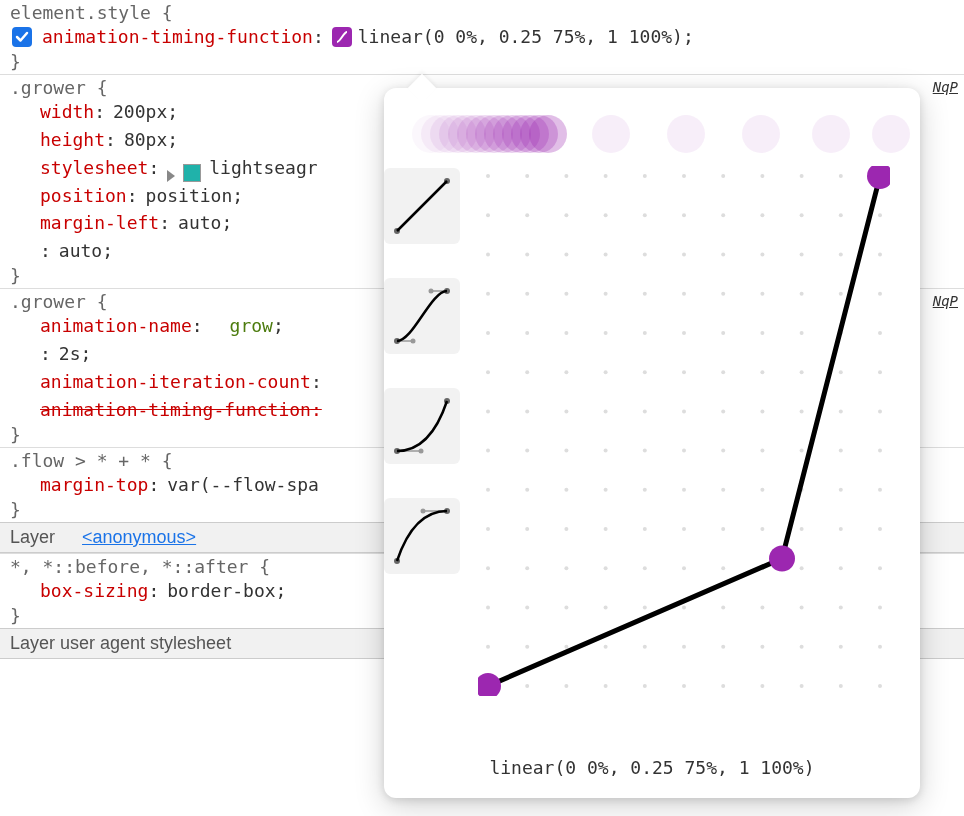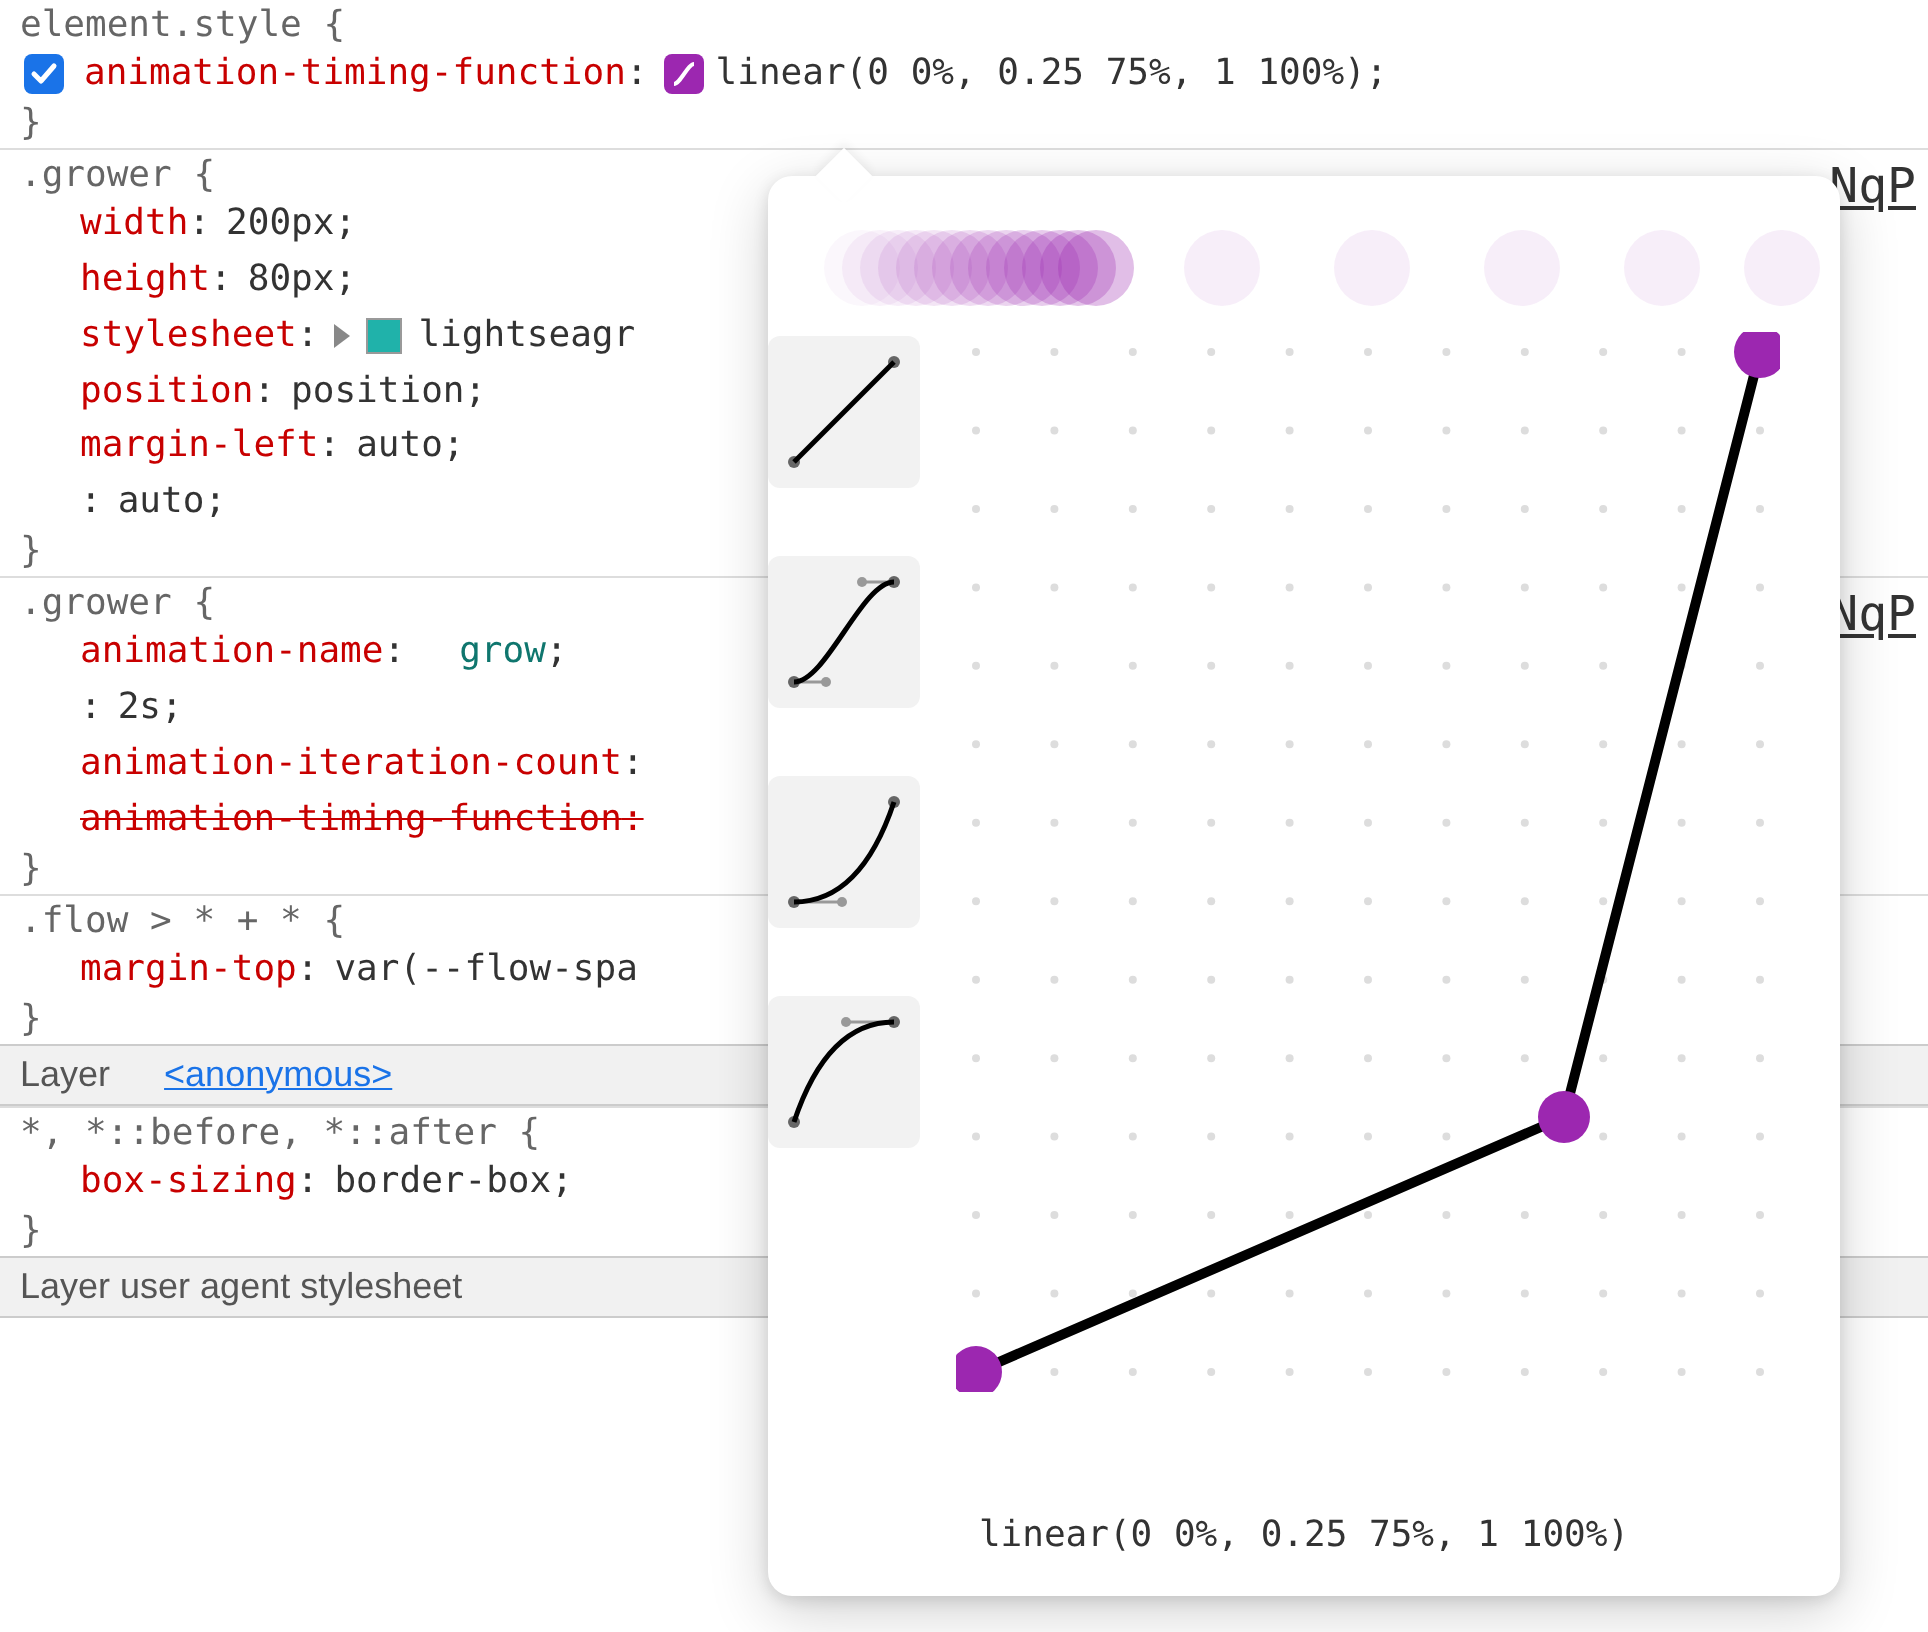--- a/index.html
+++ b/index.html
@@ -30,21 +30,21 @@
   padding-left: 30px;
   white-space: nowrap;
   display: flex;
   align-items: center;
   gap: 0;
   line-height: 1.55;
 }
 .prop { color: #c80000; }
 .colon { color: #333; }
 .val { color: #333; margin-left: 8px; }
-.val-link { color: #0f766e; margin-left: 27px; }
+.val-link { color: #4d7c0f; margin-left: 27px; }
 .semicolon { color: #333; }
 .checkbox {
   width: 20px;
   height: 20px;
   border-radius: 4px;
   background: #1a73e8;
   display: inline-flex;
   align-items: center;
   justify-content: center;
   margin-right: 10px;
@@ -90,21 +90,22 @@
   color: #555;
   border-top: 1px solid #ccc;
   border-bottom: 1px solid #ccc;
 }
 .layer-link { color: #1a73e8; text-decoration: underline; margin-left: 22px; }
 .source-link {
   position: absolute;
   right: 6px;
   color: #333;
   text-decoration: underline;
-  font-size: 24px;
+  font-size: 14px;
+  font-style: italic;
 }
 
 
 .popover {
   position: absolute;
   left: 384px;
   top: 88px;
   width: 536px;
   height: 710px;
   background: #fff;
@@ -209,21 +210,21 @@
       </div>
     <div class="decl-line">
         <span class="prop">height</span>
         <span class="colon">:</span>
         <span class="val">80px</span>
         <span class="semicolon">;</span>
       </div>
     <div class="decl-line">
         <span class="prop">stylesheet</span>
         <span class="colon">:</span>
-        <span class="val" style="display:inline-flex;align-items:center;">
+        <span class="val" style="display:inline-flex;align-items:flex-end;">
           <span class="tri"></span>
           <span class="color-box"></span>
           <span>lightseagr</span>
         </span>
       </div>
     <div class="decl-line">
         <span class="prop">position</span>
         <span class="colon">:</span>
         <span class="val">position</span>
         <span class="semicolon">;</span>

